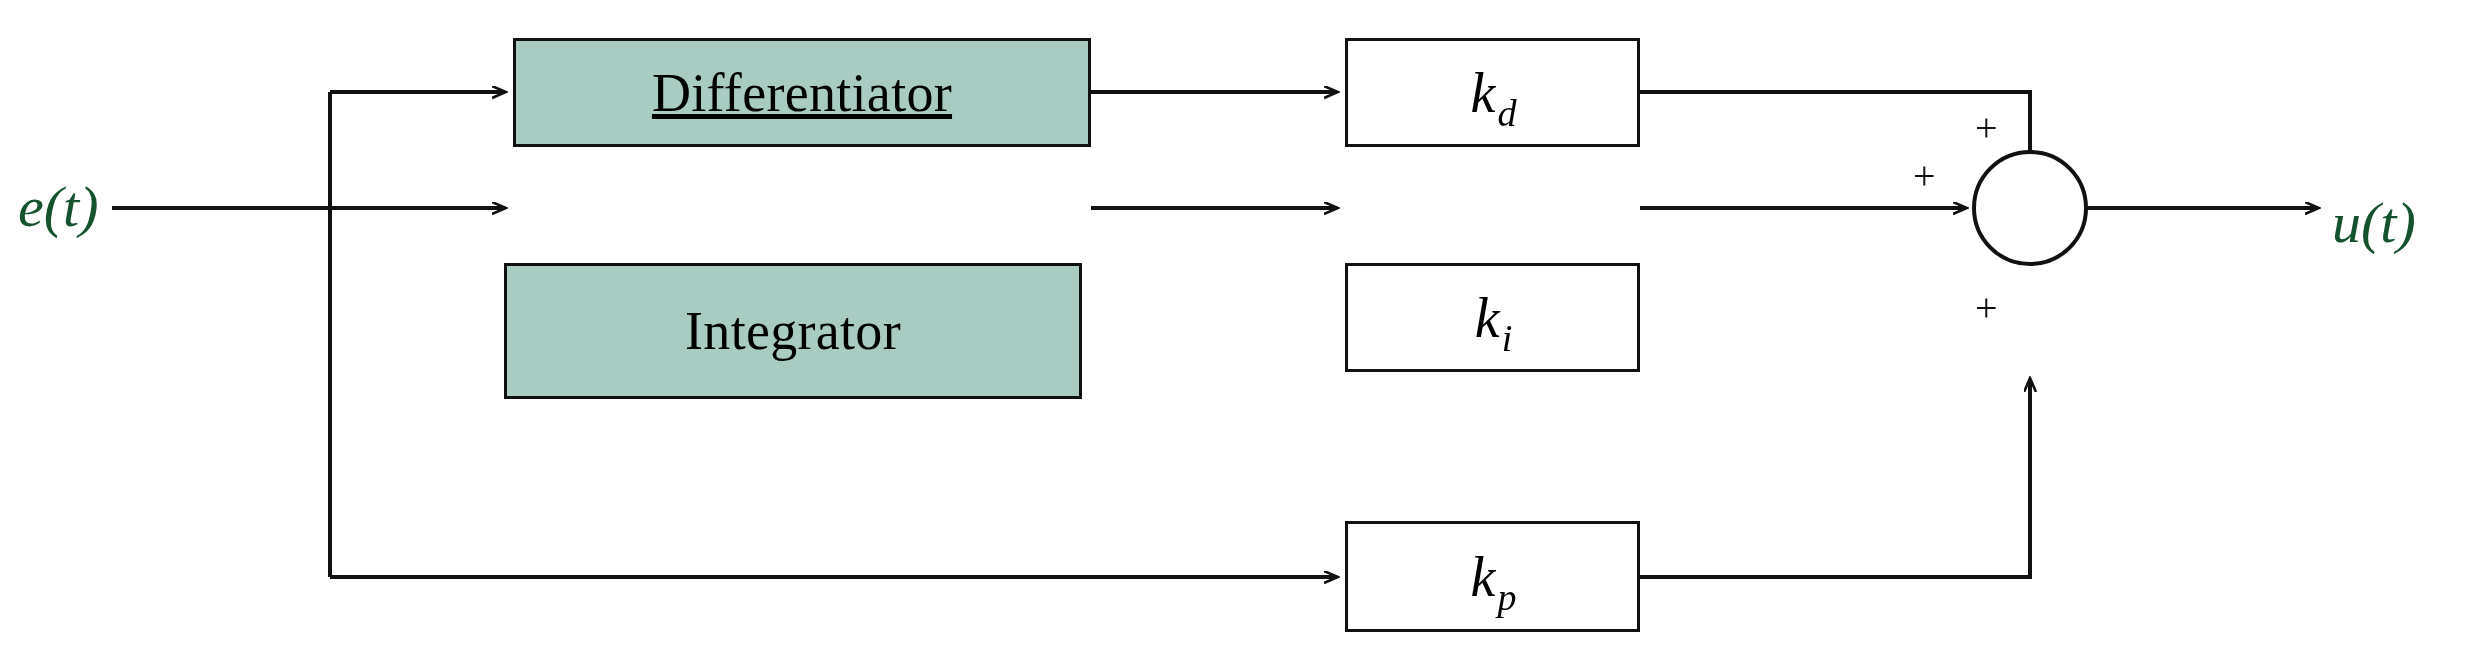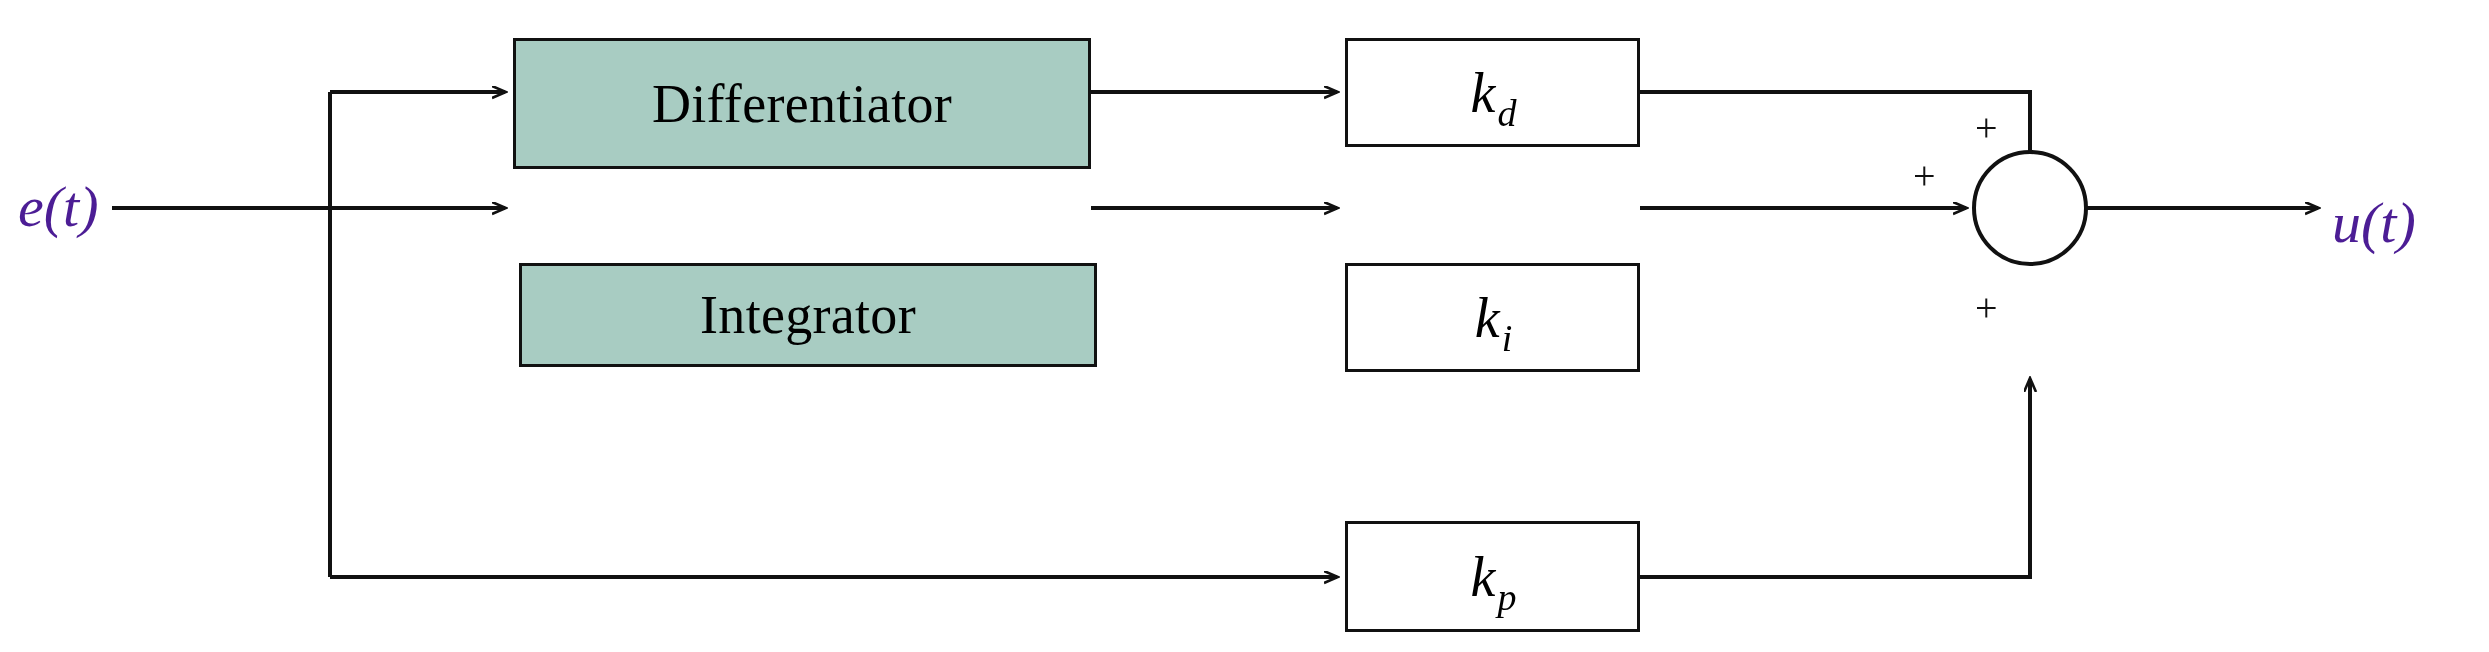--- a/index.html
+++ b/index.html
@@ -59,21 +59,21 @@
     position: relative;
     top: 14px;
     left: 2px;
   }
   .io-label {
     position: absolute;
     font-family: "Liberation Serif", "DejaVu Serif", serif;
     font-style: italic;
     font-size: 58px;
     line-height: 1;
-    color: #4c1d95;
+    color: #14532d;
     white-space: nowrap;
   }
   .sign-label {
     position: absolute;
     font-family: "Liberation Serif", "DejaVu Serif", serif;
     font-size: 40px;
     line-height: 1;
     color: #111111;
     white-space: nowrap;
     user-select: none;
@@ -122,25 +122,25 @@
       <path d="M 2086,208 L 2318,208" marker-end="url(#ah-right)"></path>
     </g>
 
     <circle cx="2030" cy="208" r="56" fill="#ffffff" stroke="#111111" stroke-width="4"></circle>
   </svg>
 
   <div class="io-label" style="left:18px; top:178px;">e(t)</div>
 
   <div class="io-label" style="left:2332px; top:194px;">u(t)</div>
 
-  <div class="blk blk-process" style="left:513px; top:38px; width:578px; height:131px;">
+  <div class="blk blk-process" style="left:513px; top:38px; width:578px; height:109px;text-decoration:underline;">
     <span class="blk-label">Differentiator</span>
   </div>
 
-  <div class="blk blk-process" style="left:519px; top:263px; width:578px; height:104px;">
+  <div class="blk blk-process" style="left:504px; top:263px; width:578px; height:136px;">
     <span class="blk-label">Integrator</span>
   </div>
 
   <div class="blk blk-gain" style="left:1345px; top:38px; width:295px; height:109px;">
     <span class="gain-label">
       <span>k</span>
         <span class="sub">d</span>
     </span>
   </div>
 

